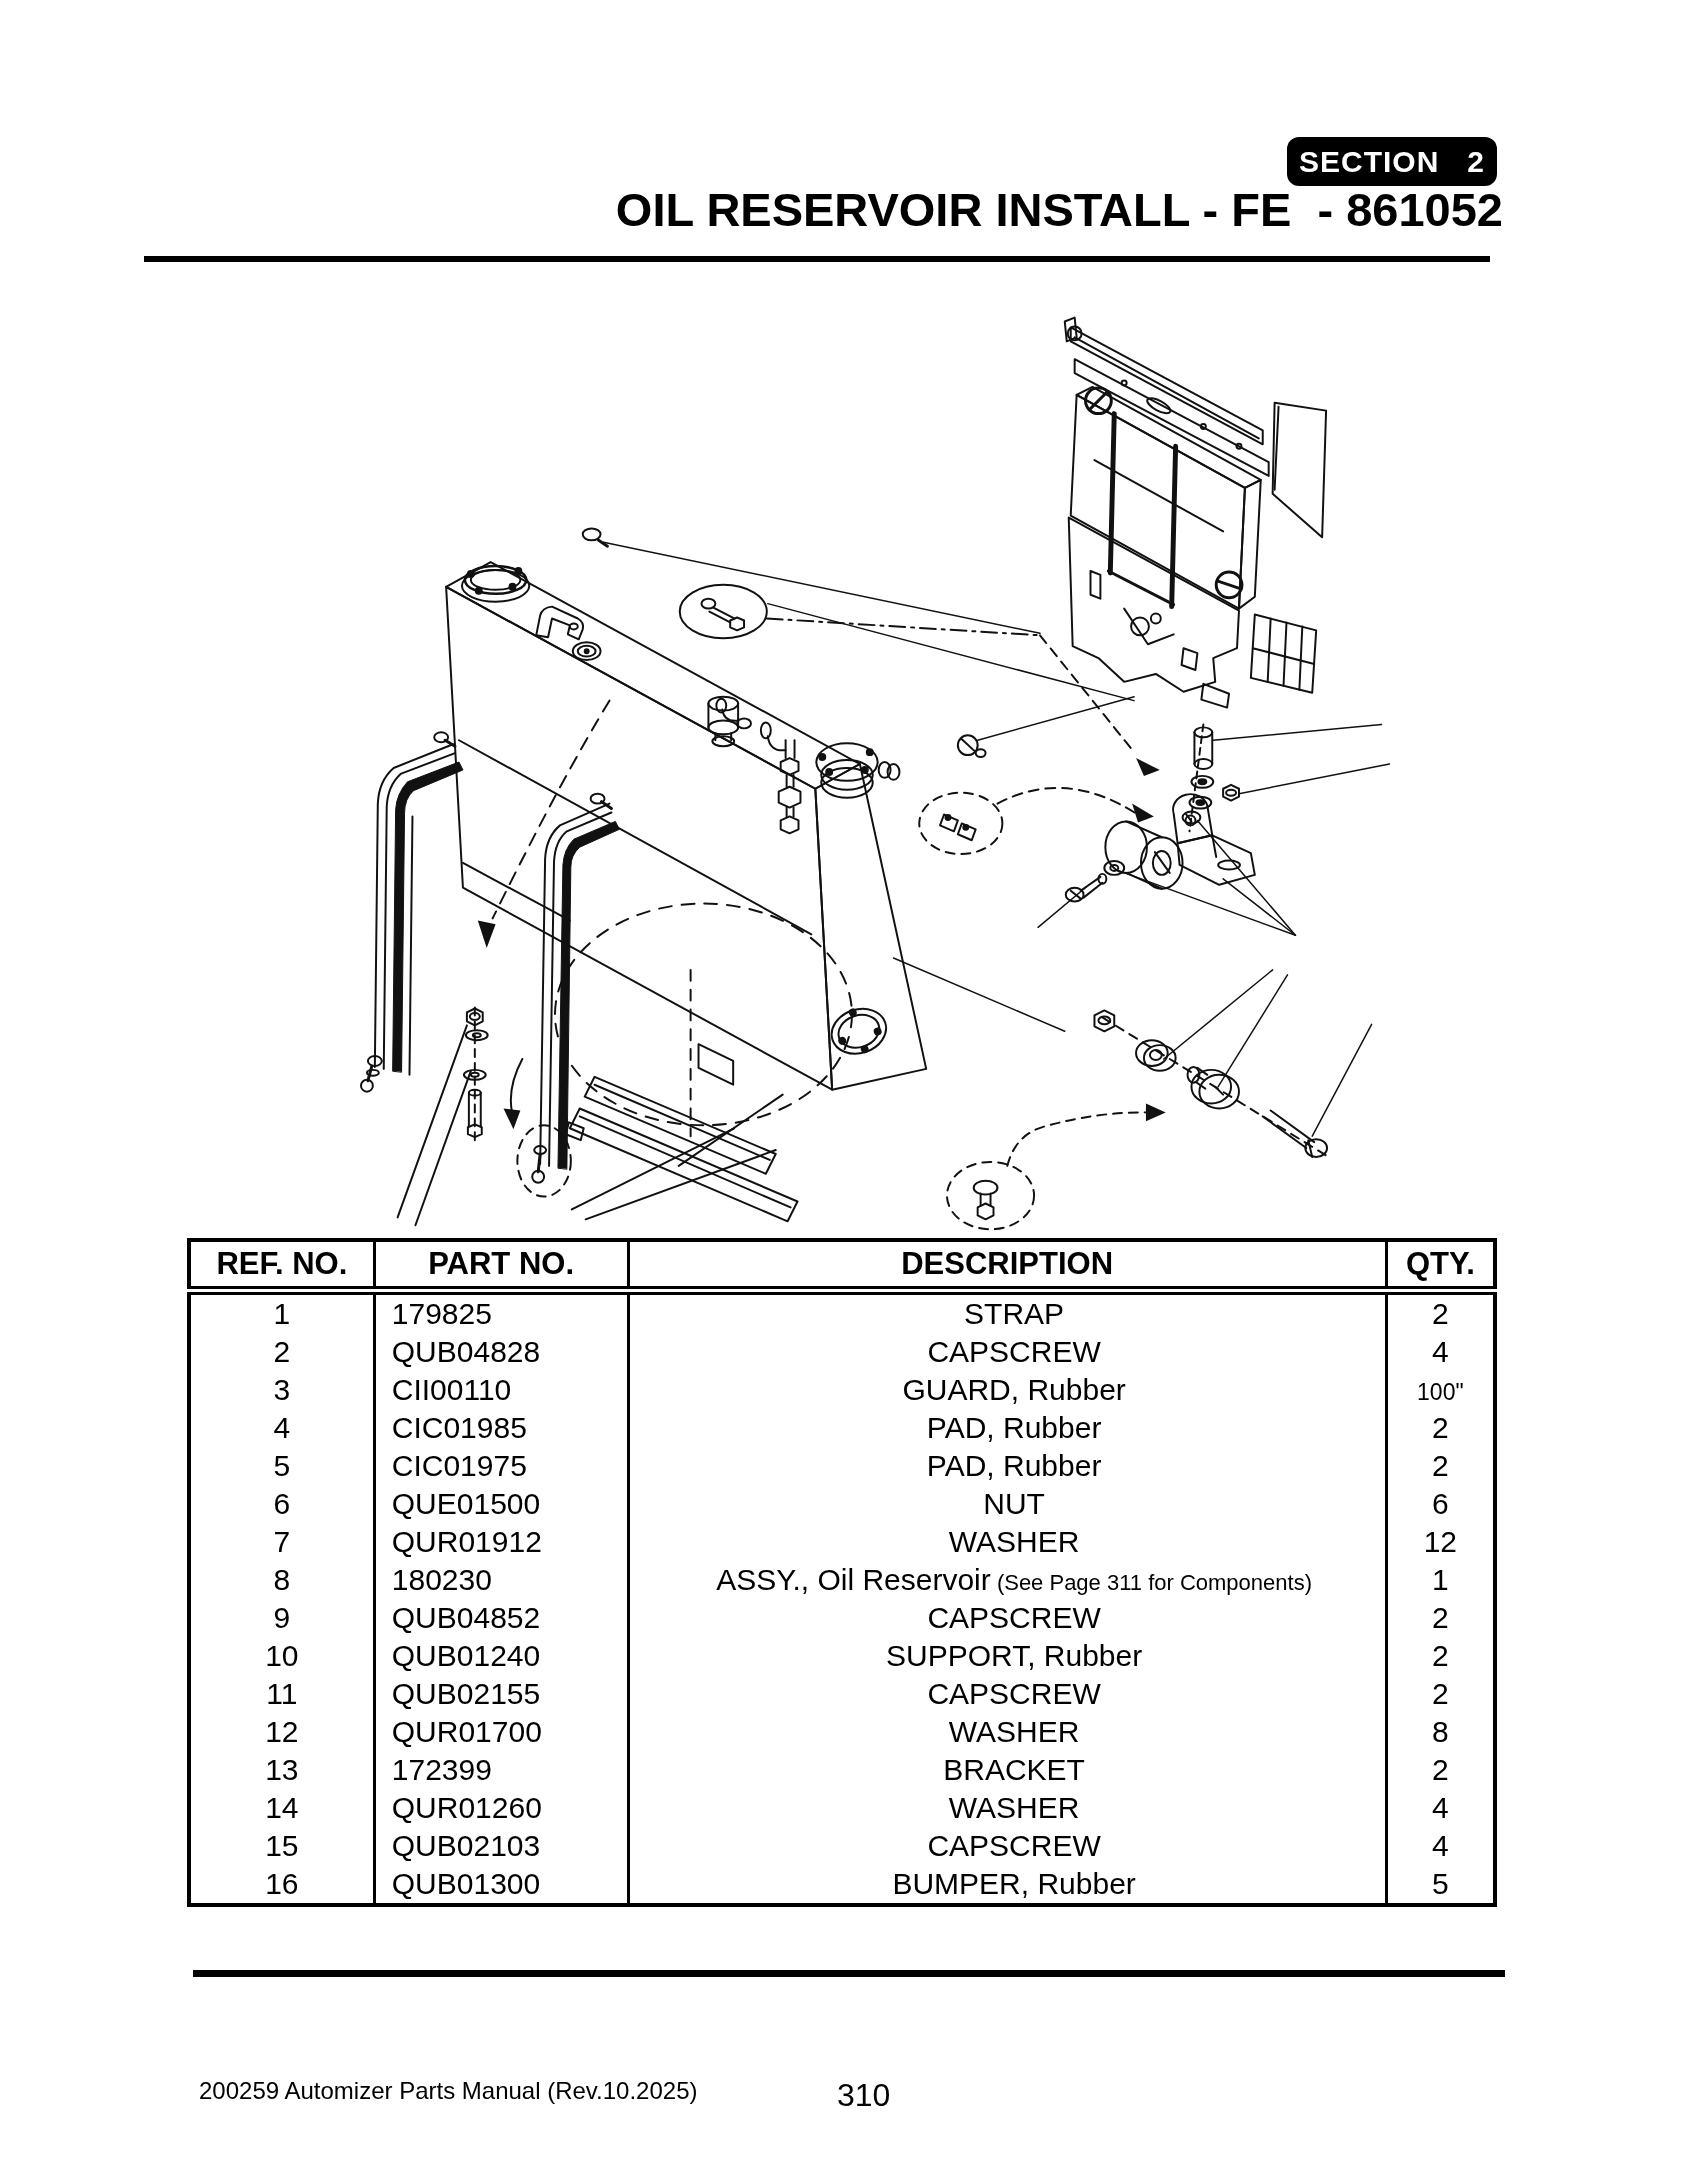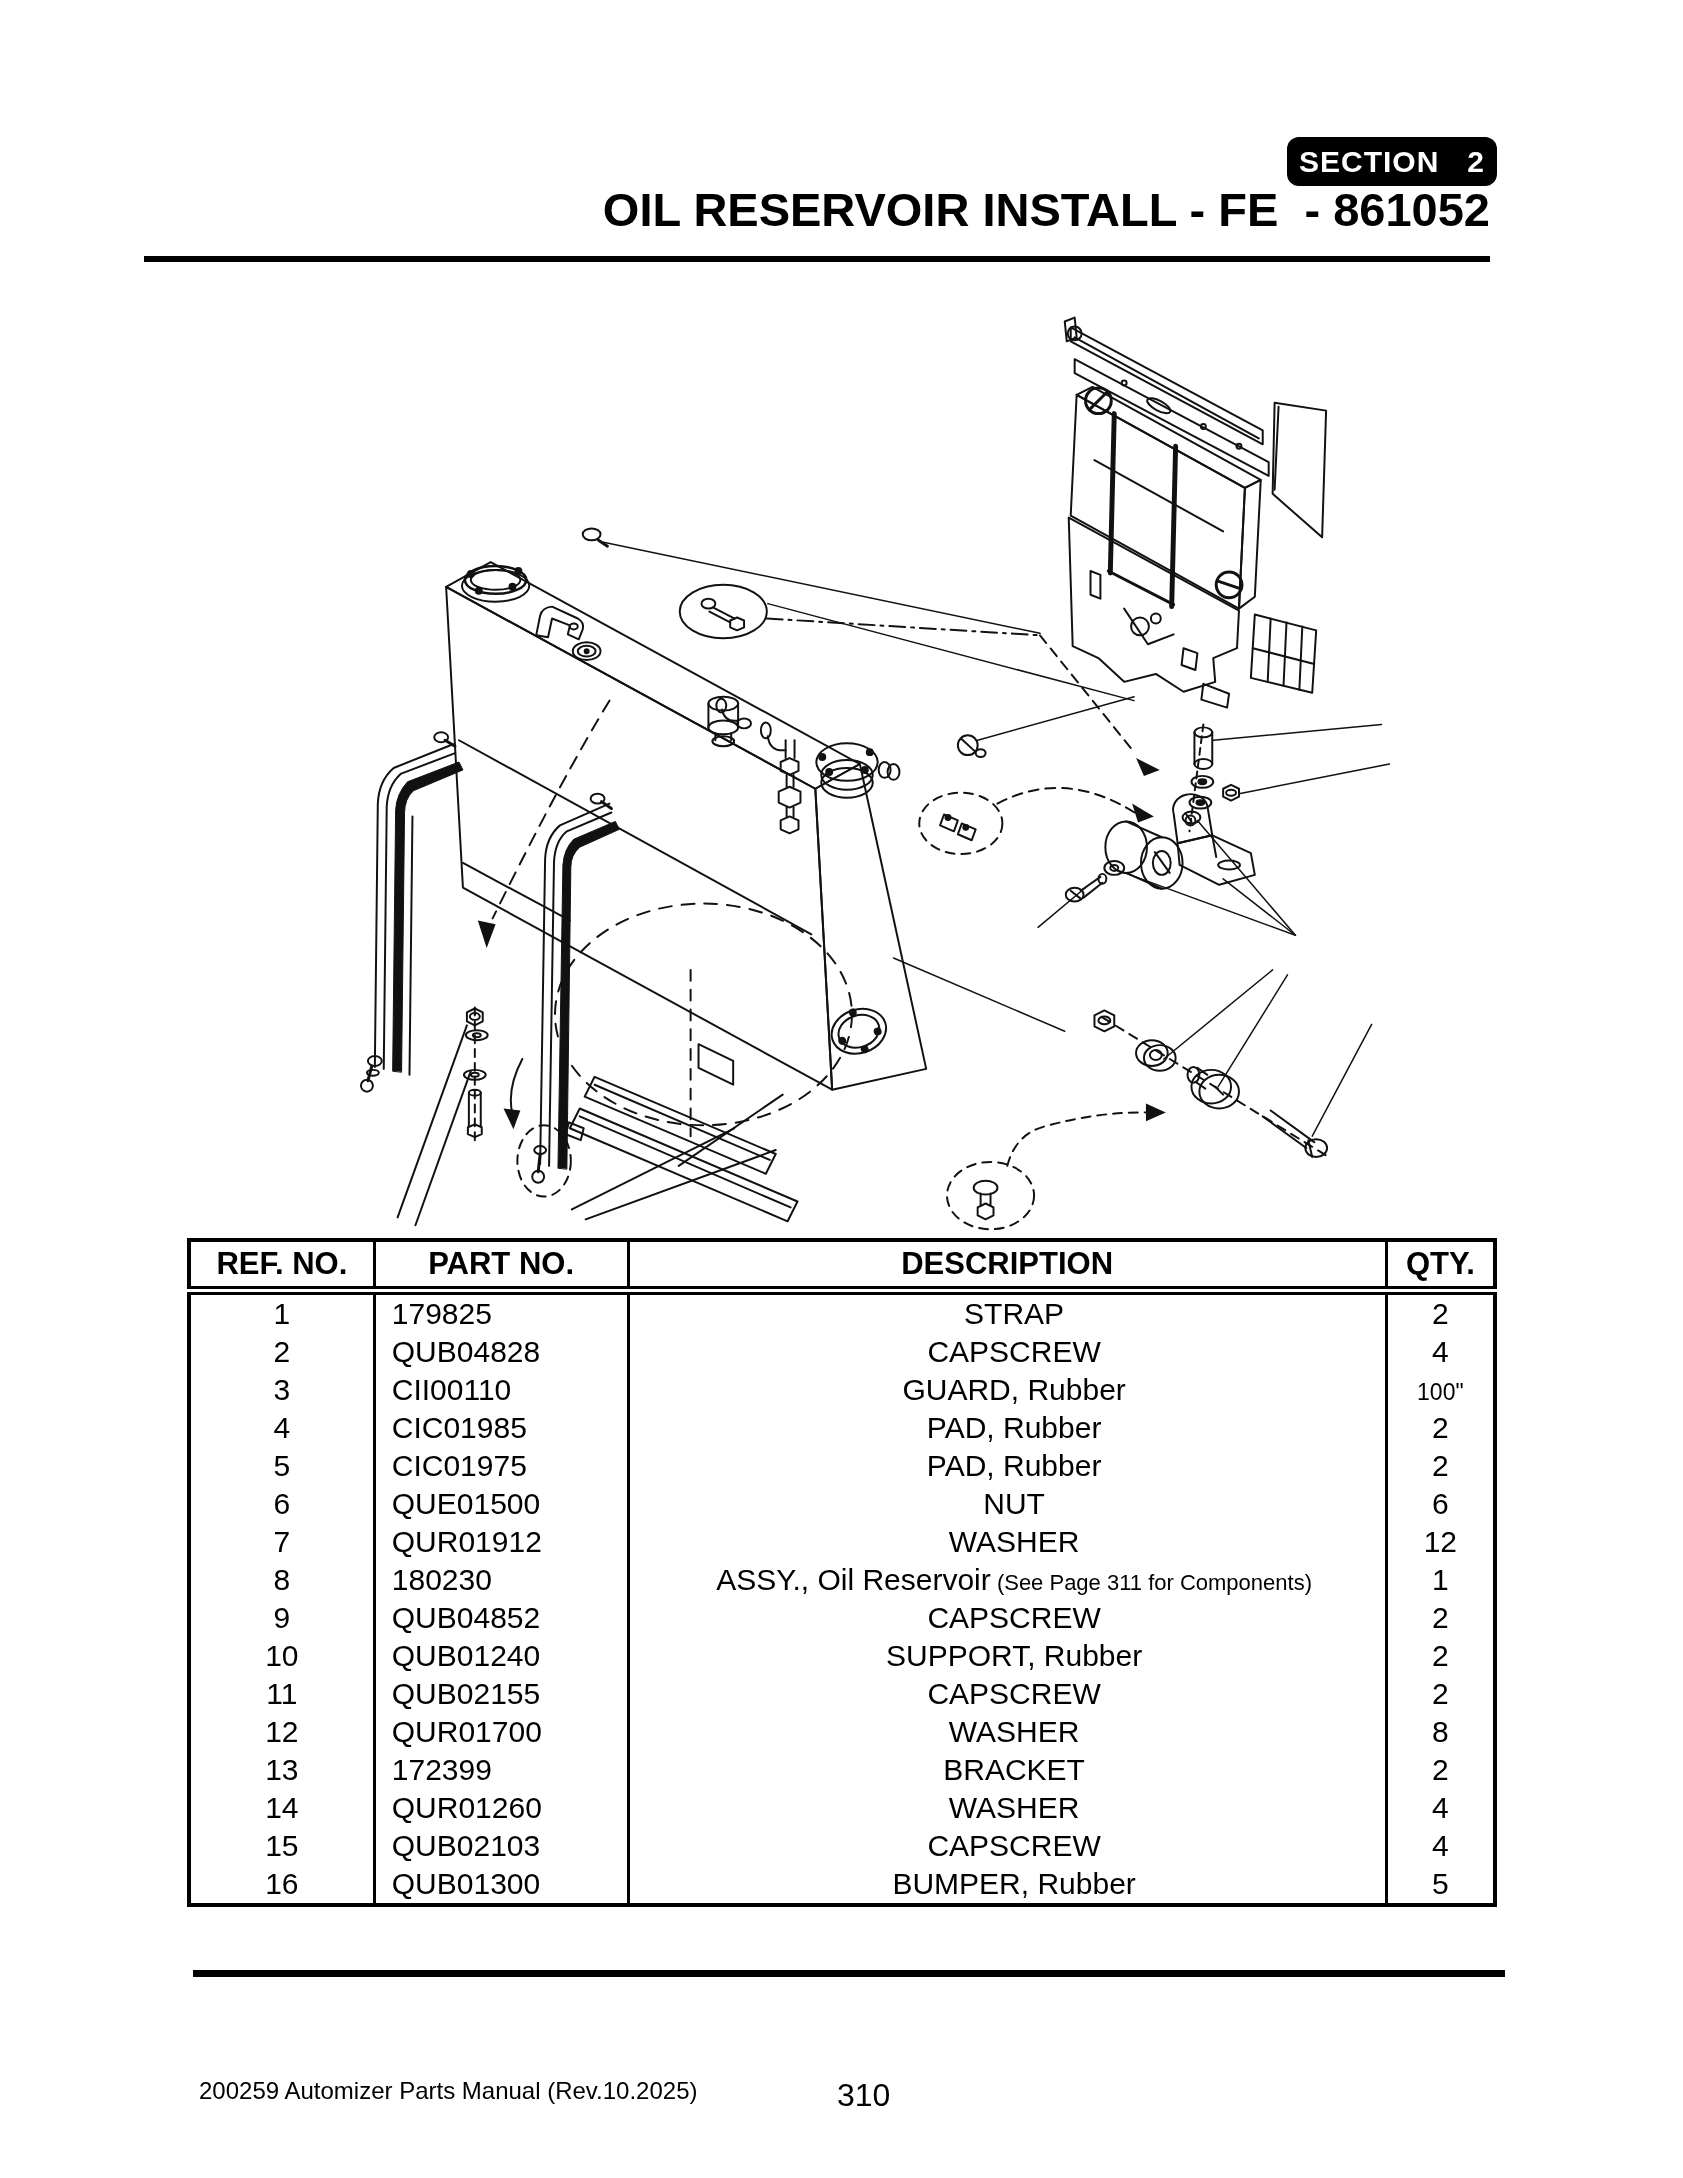--- a/index.html
+++ b/index.html
@@ -8,21 +8,21 @@
     font-family:"Liberation Sans", sans-serif;color:#000;overflow:hidden;
   }
   
   .section-box{
     position:absolute;left:1287px;top:137px;width:210px;height:49px;
     background:#000;color:#fff;display:flex;justify-content:space-between;
     align-items:center;padding:0 12px;box-sizing:border-box;
     font-size:30px;font-weight:bold;letter-spacing:1px;border-radius:12px;
   }
   .page-title{
-    position:absolute;top:182px;right:193px;
+    position:absolute;top:182px;right:180px;
     font-size:47px;font-weight:bold;white-space:pre;letter-spacing:0px;
   }
   .title-rule{position:absolute;left:144px;top:256px;width:1346px;height:6px;background:#000;}
   
   .diagram{position:absolute;left:144px;top:277px;width:1406px;height:975px;}
   .diagram svg{display:block}
   
   .parts-table{
     position:absolute;left:187px;top:1238px;width:1310px;
     border-collapse:collapse;table-layout:fixed;

